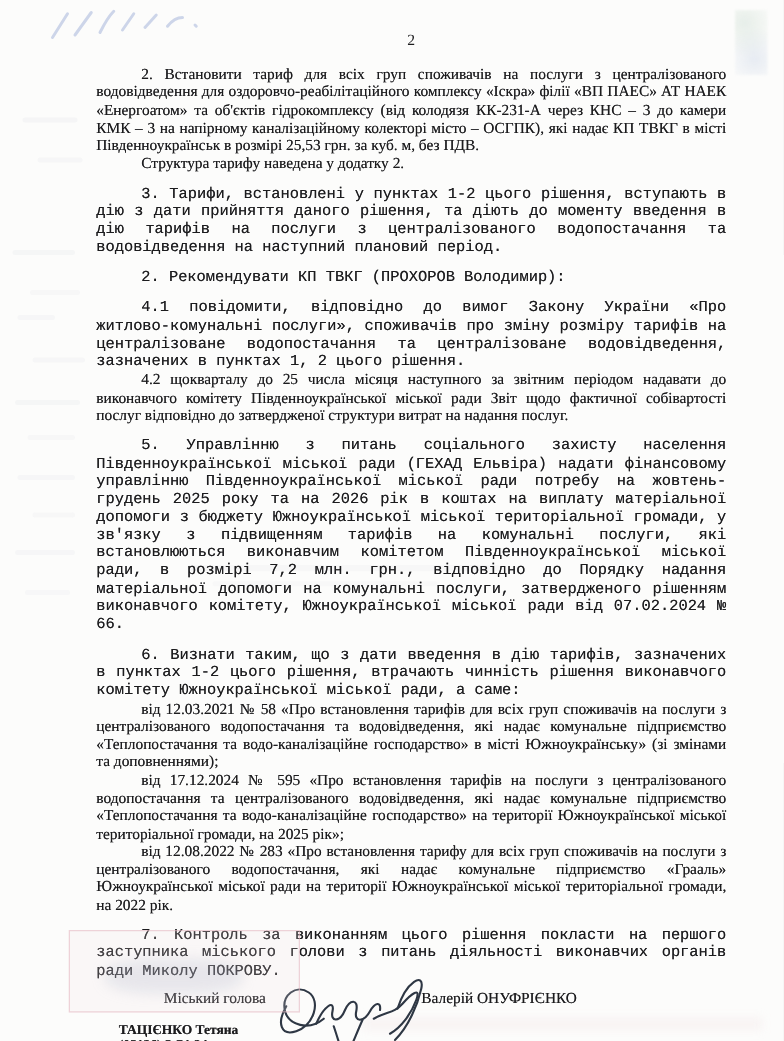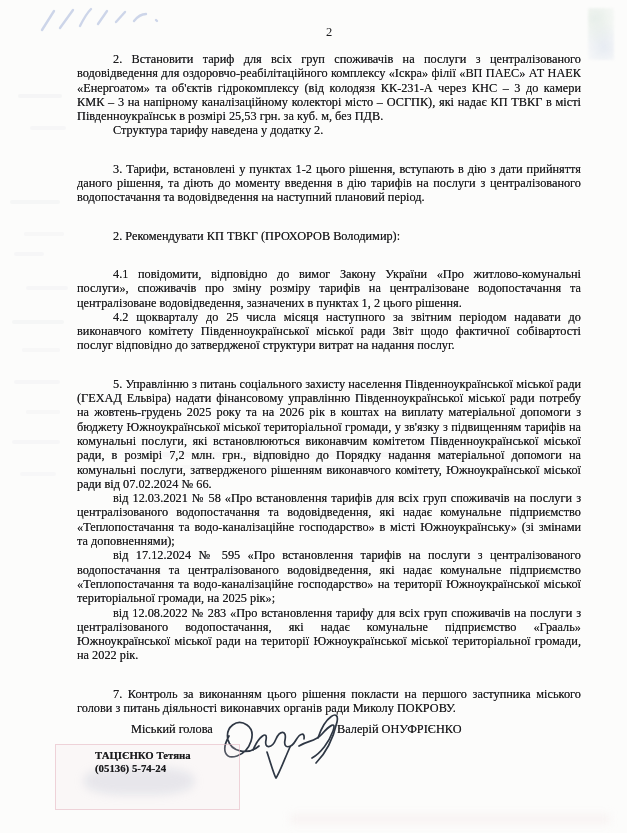--- a/index.html
+++ b/index.html
@@ -18,21 +18,21 @@
     position:absolute;left:77px;top:25px;width:504px;
     text-align:center;font-size:12.5px;color:#1c1c1e;
   }
   .content{
     position:absolute;left:77px;top:52px;width:504px;
     font-size:12.3px;line-height:14.3px;
     text-align:justify;
     text-shadow:0 0 .4px rgba(25,25,30,.75);
   }
   .para{margin:0;text-indent:36px;}
-  .gap{margin-top:24px;}
+  .gap{margin-top:10px;font-family:Liberation Mono, monospace;}
   .sig-row{
     position:relative;margin-top:7px;height:18px;
   }
   .sig-title{display:inline-block;margin-left:54px;text-indent:0;}
   .sig-name{position:absolute;left:260px;top:0;white-space:nowrap;font-family:Liberation Serif, serif;}
   .signature-svg{
     position:absolute;left:138px;top:-26px;width:140px;height:90px;
     pointer-events:none;
   }
   .executor{
@@ -119,20 +119,21 @@
   <div class="page-number">2</div>
 
   <div class="content">
     <p class="para">2. Встановити тариф для всіх груп споживачів на послуги з централізованого водовідведення для оздоровчо-реабілітаційного комплексу «Іскра» філії «ВП ПАЕС» АТ НАЕК «Енергоатом» та об'єктів гідрокомплексу (від колодязя КК-231-А через КНС – 3 до камери КМК – 3 на напірному каналізаційному колекторі місто – ОСГПК), які надає КП ТВКГ в місті Південноукраїнськ в розмірі 25,53 грн. за куб. м, без ПДВ.</p>
     <p class="para">Структура тарифу наведена у додатку 2.</p>
     <p class="para gap">3. Тарифи, встановлені у пунктах 1-2 цього рішення, вступають в дію з дати прийняття даного рішення, та діють до моменту введення в дію тарифів на послуги з централізованого водопостачання та водовідведення на наступний плановий період.</p>
     <p class="para gap">2. Рекомендувати КП ТВКГ (ПРОХОРОВ Володимир):</p>
     <p class="para gap">4.1 повідомити, відповідно до вимог Закону України «Про житлово-комунальні послуги», споживачів про зміну розміру тарифів на централізоване водопостачання та централізоване водовідведення, зазначених в пунктах 1, 2 цього рішення.</p>
     <p class="para">4.2 щокварталу до 25 числа місяця наступного за звітним періодом надавати до виконавчого комітету Південноукраїнської міської ради Звіт щодо фактичної собівартості послуг відповідно до затвердженої структури витрат на надання послуг.</p>
     <p class="para gap">5. Управлінню з питань соціального захисту населення Південноукраїнської міської ради (ГЕХАД Ельвіра) надати фінансовому управлінню Південноукраїнської міської ради потребу на жовтень-грудень 2025 року та на 2026 рік в коштах на виплату матеріальної допомоги з бюджету Южноукраїнської міської територіальної громади, у зв'язку з підвищенням тарифів на комунальні послуги, які встановлюються виконавчим комітетом Південноукраїнської міської ради, в розмірі 7,2 млн. грн., відповідно до Порядку надання матеріальної допомоги на комунальні послуги, затвердженого рішенням виконавчого комітету, Южноукраїнської міської ради від 07.02.2024 № 66.</p>
+    <p class="para gap">6. Визнати таким, що з дати введення в дію тарифів, зазначених в пунктах 1-2 цього рішення, втрачають чинність рішення виконавчого комітету Южноукраїнської міської ради, а саме:</p>
     <p class="para">від 12.03.2021 № 58 «Про встановлення тарифів для всіх груп споживачів на послуги з централізованого водопостачання та водовідведення, які надає комунальне підприємство «Теплопостачання та водо-каналізаційне господарство» в місті Южноукраїнську» (зі змінами та доповненнями);</p>
     <p class="para">від 17.12.2024 № 595 «Про встановлення тарифів на послуги з централізованого водопостачання та централізованого водовідведення, які надає комунальне підприємство «Теплопостачання та водо-каналізаційне господарство» на території Южноукраїнської міської територіальної громади, на 2025 рік»;</p>
     <p class="para">від 12.08.2022 № 283 «Про встановлення тарифу для всіх груп споживачів на послуги з централізованого водопостачання, які надає комунальне підприємство «Грааль» Южноукраїнської міської ради на території Южноукраїнської міської територіальної громади, на 2022 рік.</p>
     <p class="para gap">7. Контроль за виконанням цього рішення покласти на першого заступника міського голови з питань діяльності виконавчих органів ради Миколу ПОКРОВУ.</p>
 
     <div class="sig-row">
       <span class="sig-title">Міський голова</span>
       <svg class="signature-svg" viewBox="0 0 140 90">
         <g stroke="#2e3744" stroke-width="1.7" fill="none" stroke-linecap="round" stroke-linejoin="round">
           <path d="M14,40 C6,54 10,64 22,60 C36,55 42,36 32,29 C22,22 10,31 13,44 C16,55 32,60 44,50"></path>

